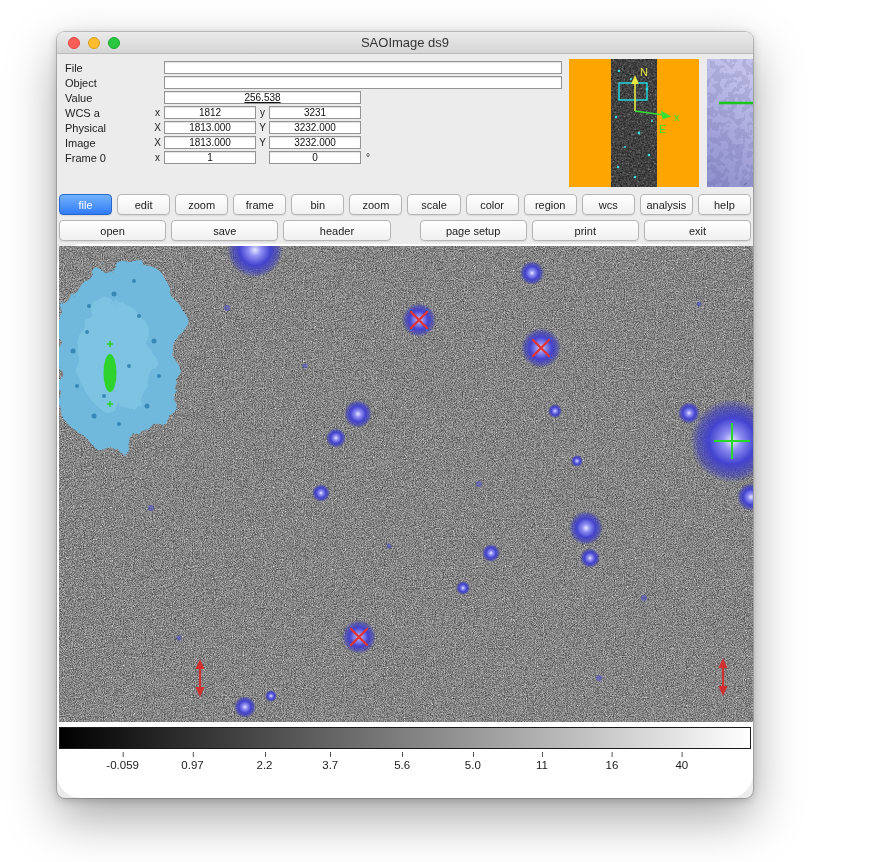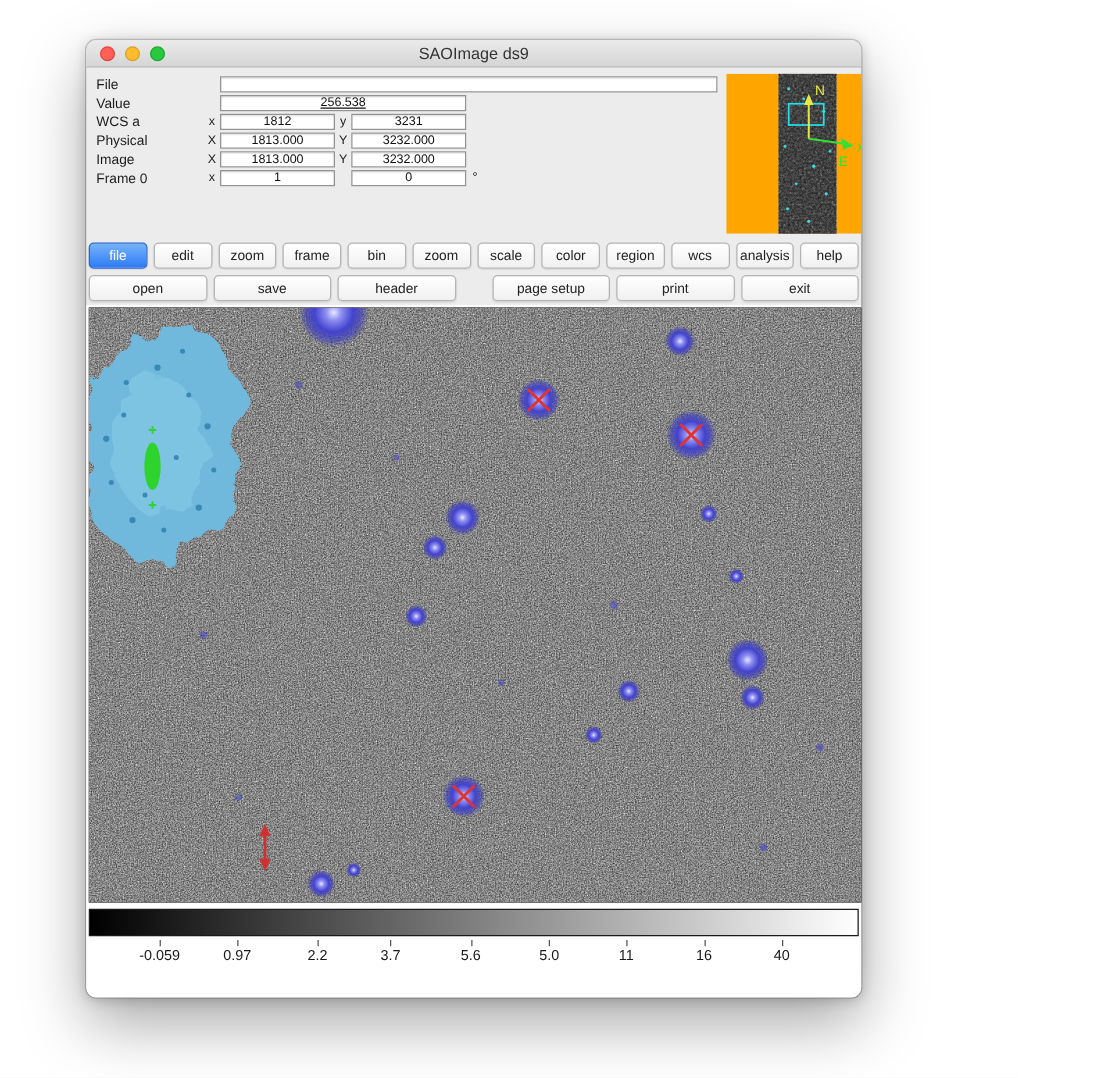--- a/index.html
+++ b/index.html
@@ -1,20 +1,20 @@
 <!DOCTYPE html>
 <html style="--accent: #2f7bf6; --panner-bg: #ffa500; --magnifier-bg: #b7b7f2; --crosshair-green: #1ec41e; --marker-red: #d83030; --blob-blue: #4343cf;"><head>
 <meta charset="utf-8">
 <style>
   * { margin:0; padding:0; box-sizing:border-box; }
   html,body { width:889px; height:862px; background:#ffffff; overflow:hidden;
               font-family:"Liberation Sans", sans-serif; }
 
   .window {
-    position:absolute; left:69px; top:32px; width:620px; height:766px;
+    position:absolute; left:57px; top:32px; width:696px; height:766px;
     background:#ececec; border-radius:8px; overflow:hidden;
     box-shadow:0 20px 50px rgba(0,0,0,0.35), 0 2px 10px rgba(0,0,0,0.2), 0 0 0 1px rgba(0,0,0,0.18);
     display:flex; flex-direction:column;
   }
 
   
   .titlebar { flex:0 0 22px; background:linear-gradient(#ebebeb,#d5d5d5);
               border-bottom:1px solid #b8b8b8; position:relative;
               display:flex; align-items:center; justify-content:center; }
   .title { font-size:13px; color:#333; }
@@ -47,21 +47,21 @@
   .menu-btn { flex:1; appearance:none; height:21px;
               background:linear-gradient(#ffffff,#f0f0f0);
               border:1px solid #b5b5b5; border-radius:4px;
               font-family:inherit; font-size:11px; color:#222;
               box-shadow:0 1px 1px rgba(0,0,0,0.08); cursor:default; }
   .menu-btn.active { background:linear-gradient(#74b3fb, var(--accent, #2f7bf6));
                      border-color:#2667cf; color:#fff; }
   .gap-before { margin-left:24px; }
 
   
-  .display-section { flex:1; background:#fff; padding:2px; }
+  .display-section { flex:1; background:#fff; padding:2px;border-radius:24px; }
   .image-wrap { width:772px; height:476px; background:#000; position:relative; overflow:hidden; }
   .canvas-svg { display:block; }
 
   .colorbar { margin-top:5px; height:22px; border:1px solid #1a1a1a;
               background:linear-gradient(to right, #000, #fff); }
   .tick-row { position:relative; height:30px; font-size:11.5px; color:#1a1a1a; }
   .tick { position:absolute; top:10px; transform:translateX(-50%); }
   .tick::before { content:""; position:absolute; left:50%; top:-7px;
                   width:1px; height:5px; background:#555; }
 </style>
@@ -76,20 +76,25 @@
       <div class="light yellow"></div>
       <div class="light green"></div>
     </div>
     <div class="title">SAOImage ds9</div>
   </div>
 
   <div class="info-section">
     <div class="info-table">
       <div class="info-row">
         <span class="info-label">File</span>
+        <span class="sub"></span>
+        <input class="field long" value="" style="">
+      </div>
+      <div class="info-row">
+        <span class="info-label">Object</span>
         <span class="sub"></span>
         <input class="field long" value="" style="">
       </div>
       <div class="info-row">
         <span class="info-label">Value</span>
         <span class="sub"></span>
         <input class="field med" value="256.538" style="">
       </div>
       <div class="info-row">
         <span class="info-label">WCS a</span>

